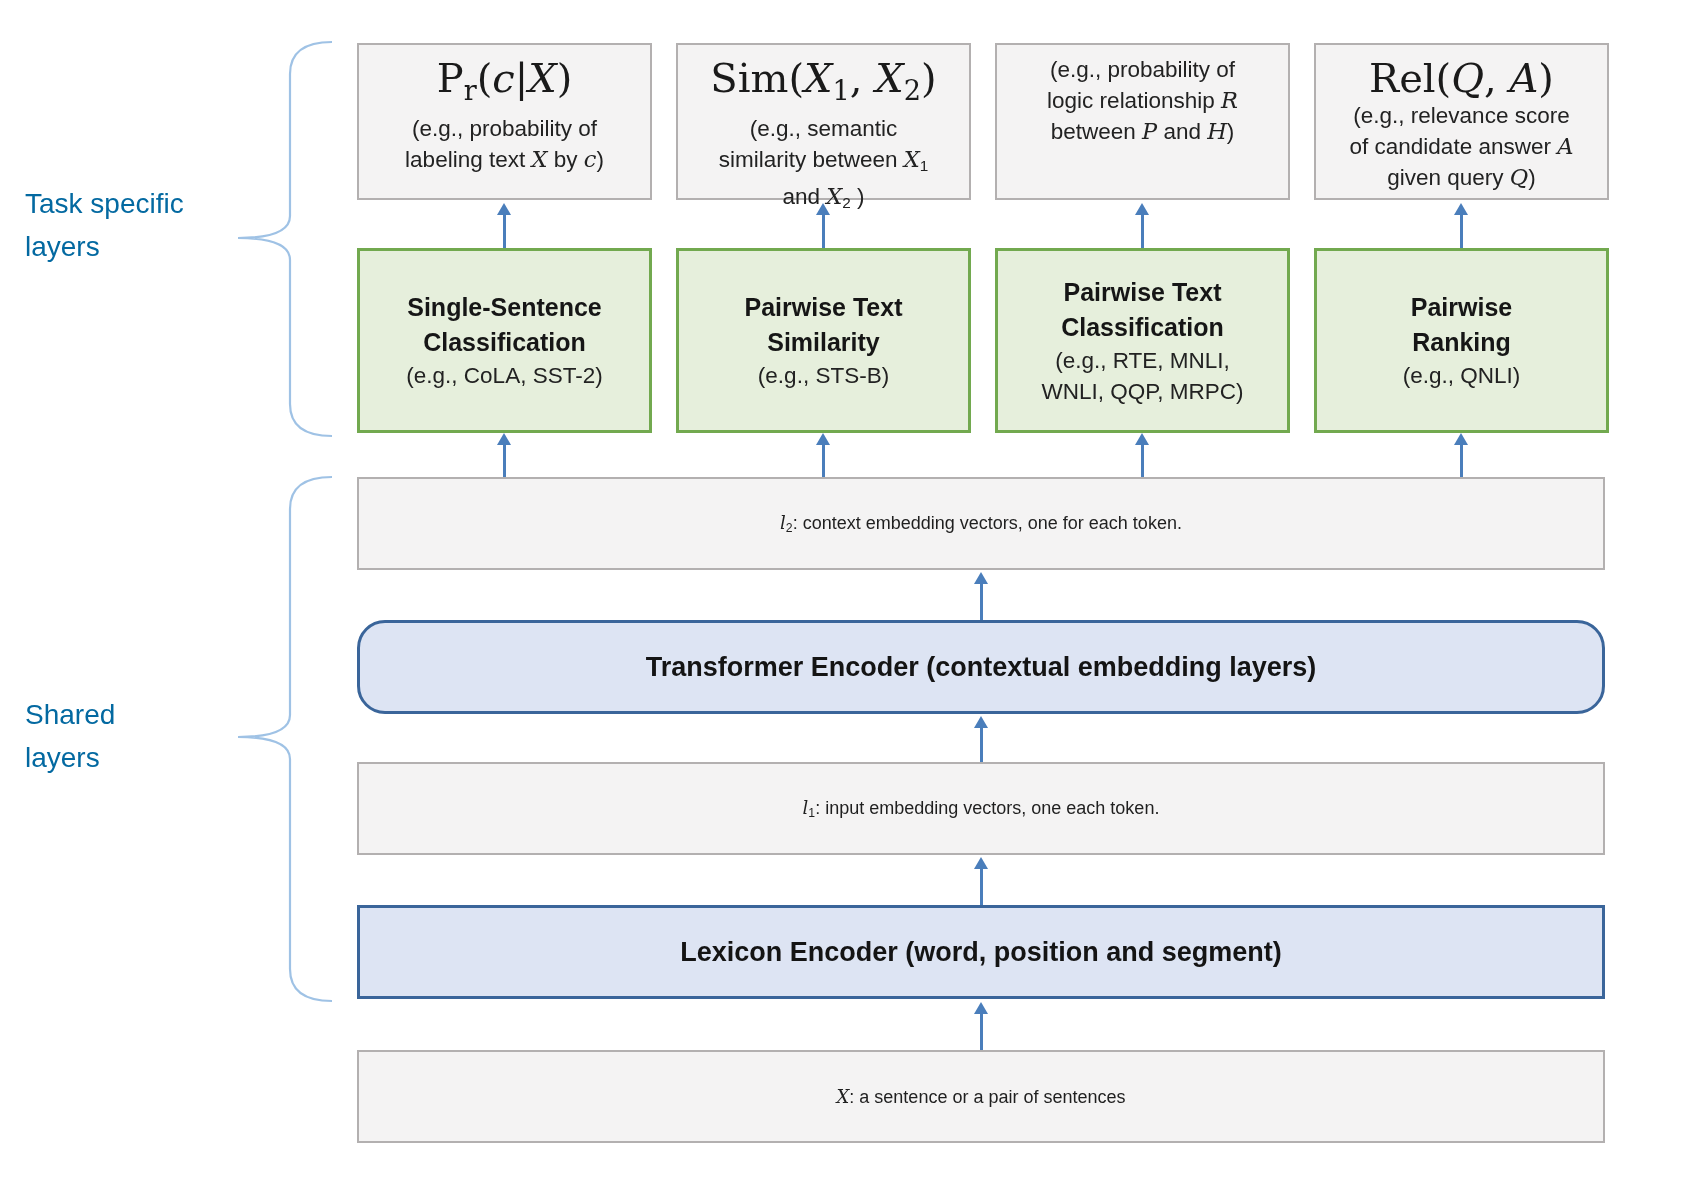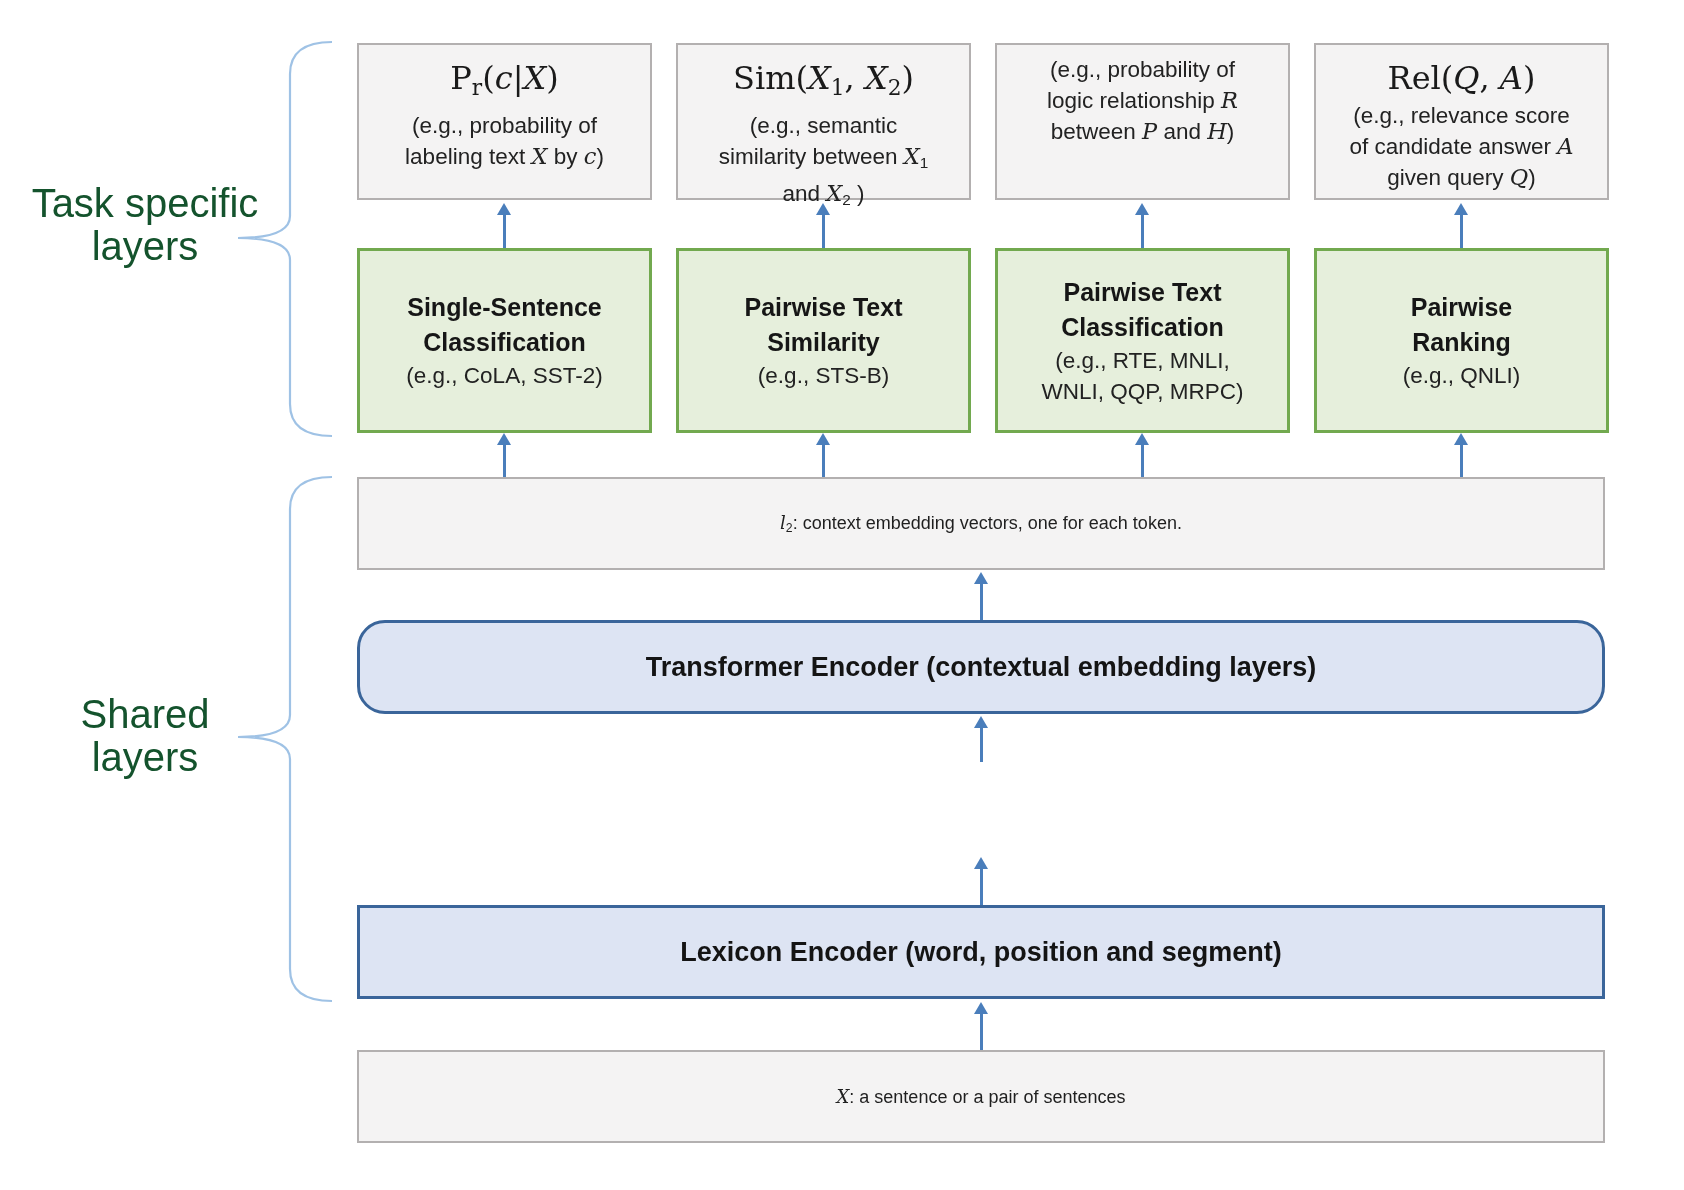--- a/index.html
+++ b/index.html
@@ -13,21 +13,21 @@
     position:relative; width:1684px; height:1190px; background:#ffffff;
     font-family:"Liberation Sans", sans-serif; color:var(--text); overflow:hidden;
   }
   
   .obox{
     position:absolute; width:295px; height:157px; box-sizing:border-box;
     background:var(--gray-fill); border:2px solid var(--gray-border);
     text-align:center; padding-top:10px;
   }
   .formula{
-    font-family:"DejaVu Serif", serif; font-size:32px; line-height:46px; color:#1a1a1a;
+    font-family:"DejaVu Serif", serif; font-size:40px; line-height:46px; color:#1a1a1a;
   }
   .dline{ font-size:22.5px; line-height:30px; color:#222; }
   .tbox{
     position:absolute; width:295px; height:185px; box-sizing:border-box;
     background:var(--green-fill); border:3px solid var(--green-border);
     display:flex; flex-direction:column; justify-content:center; align-items:center;
     text-align:center;
   }
   .tline{ font-size:25px; line-height:35px; font-weight:bold; color:#161616;}
   .eline{ font-size:22.5px; line-height:31px; color:#222;}
@@ -44,22 +44,22 @@
   .s-sub{ font-size:0.68em; vertical-align:-0.28em; }
   
   .arrow{ position:absolute; width:2.5px; background:var(--arrow); }
   .arrow::before{
     content:""; position:absolute; left:-6.2px; top:-11px; width:0; height:0;
     border-left:7.5px solid transparent; border-right:7.5px solid transparent;
     border-bottom:12px solid var(--arrow);
   }
   
   .side-label{
-    position:absolute; width:240px; text-align:center;
-    font-size:40px; line-height:43px; color:#14532d;
+    position:absolute; width:240px; 
+    font-size:28px; line-height:43px; color:#0369a1;
   }
   .brace{ position:absolute; }
   .brace path{ stroke:var(--brace); stroke-width:2.2; fill:none; }
 </style>
 </head>
 <body>
 
 <div class="canvas">
 
   <div class="side-label" style="left:25px; top:182px;">
@@ -122,20 +122,23 @@
     <div class="tline">Ranking</div>
     <div class="eline">(e.g., QNLI)</div>
   </div>
 
   <div class="bar gray" style="top:477px;">
     <div class="bartext"><span class="s-i">l</span><span class="s-sub">2</span><span>: context embedding vectors, one for each token.</span></div>
   </div>
   <div class="bar blue" style="top:620px;border-radius:28px;">
     <div class="bartext bold">Transformer Encoder (contextual embedding layers)</div>
   </div>
+  <div class="bar gray" style="top:762px;">
+    <div class="bartext"><span class="s-i">l</span><span class="s-sub">1</span><span>: input embedding vectors, one each token.</span></div>
+  </div>
   <div class="bar blue" style="top:905px;">
     <div class="bartext bold">Lexicon Encoder (word, position and segment)</div>
   </div>
   <div class="bar gray" style="top:1050px;">
     <div class="bartext"><span class="s-i">X</span><span>: a sentence or a pair of sentences</span></div>
   </div>
 
   <div class="arrow" style="left:503px; top:214px; height:34px;"></div>
   <div class="arrow" style="left:822px; top:214px; height:34px;"></div>
   <div class="arrow" style="left:1141px; top:214px; height:34px;"></div>

